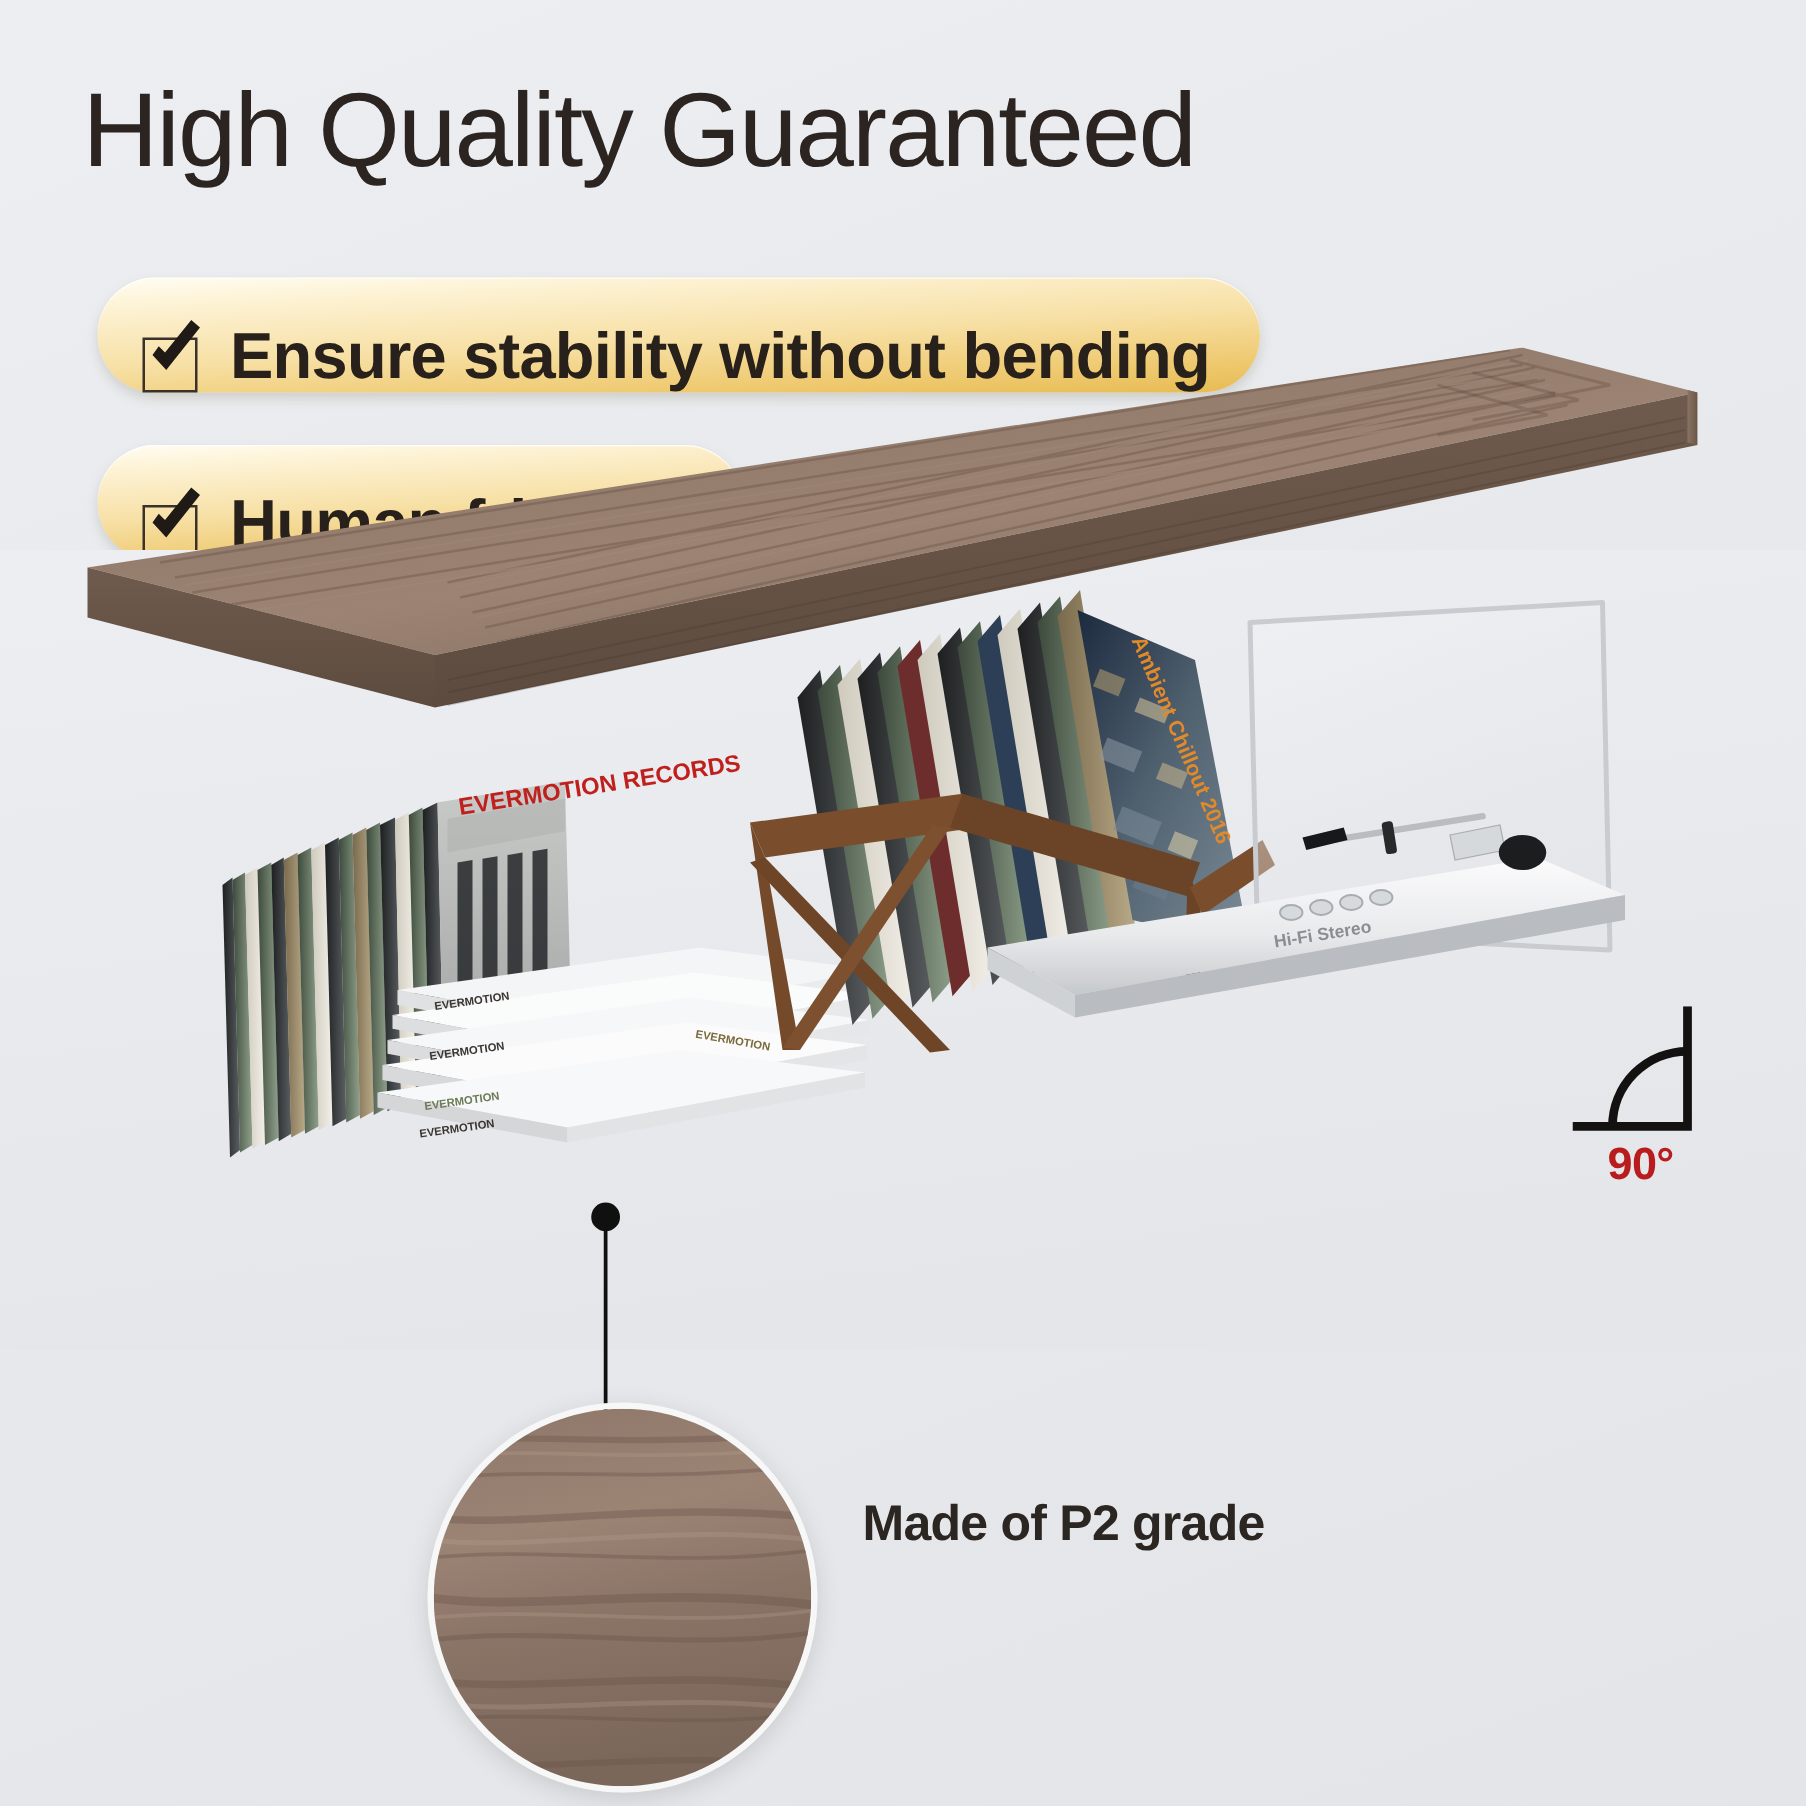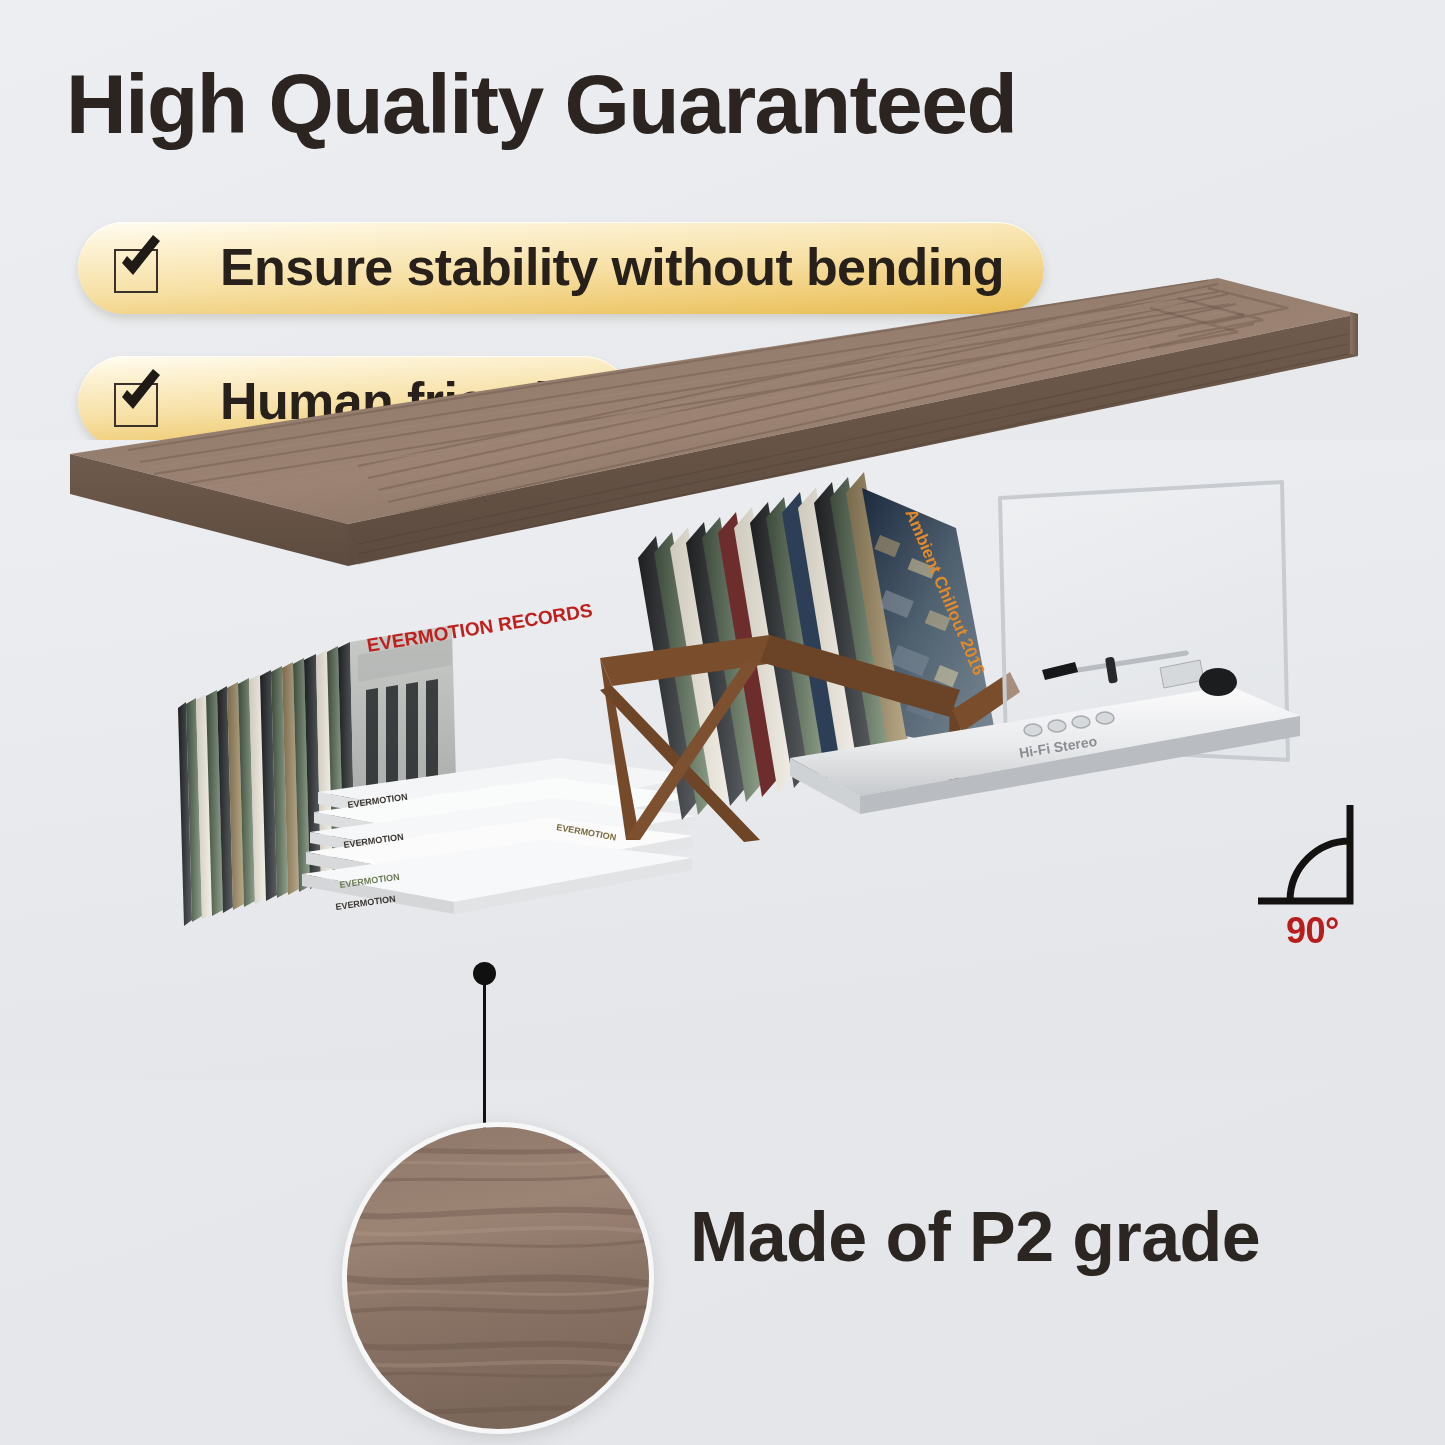--- a/index.html
+++ b/index.html
@@ -7,33 +7,32 @@
     width:1445px;height:1445px;
     font-family:"Liberation Sans", sans-serif;
     background:linear-gradient(160deg,#eceef1 0%,#e7e9ec 45%,#e3e5e9 100%);
     overflow:hidden;position:relative;
   }
   .stage{position:absolute;inset:0;}
 
   
   .title{
     position:absolute;left:66px;top:56px;
-    font-size:84px;font-weight:700;letter-spacing:-1.5px;
+    font-size:84px;font-weight:400;letter-spacing:-1.5px;
     color:#2b2420;white-space:nowrap;
     font-family:"Liberation Sans", sans-serif;
   }
 
   
   .pill{
-    position:absolute;display:flex;align-items:center;
+    position:absolute;display:flex;align-items:flex-end;
     height:92px;border-radius:46px;
     background:linear-gradient(177deg,#fffdf4 0%,#fdf3d7 16%,#f7e0a5 52%,#eec96f 82%,#e7bb52 100%);
     box-shadow:0 5px 9px rgba(120,110,80,.22), 0 1px 0 rgba(255,255,255,.85) inset;
     padding:0 40px 0 34px;
-    gap:36px;
   }
   .pill-1{left:78px;top:222px;}
   .pill-2{left:78px;top:356px;}
   .checkbox{
     position:relative;width:50px;height:50px;flex:none;margin-right:22px;
   }
   .checkbox .box{
     position:absolute;left:2px;top:6px;width:44px;height:44px;
     border:2.5px solid #3a312a;box-sizing:border-box;background:transparent;
   }
@@ -72,21 +71,21 @@
   .magnifier{
     position:absolute;left:342px;top:1122px;width:302px;height:302px;
     border-radius:50%;overflow:hidden;
     border:5px solid #f7f7f8;
     box-shadow:0 5px 18px rgba(90,85,80,.18);
   }
   .mag-inner{position:absolute;inset:0;}
 
   .callout{
     position:absolute;left:690px;top:1196px;
-    font-size:70px;font-weight:700;color:#2c2622;
+    font-size:40px;font-weight:700;color:#2c2622;
     line-height:1.18;letter-spacing:-.6px;
   }
   .callout div{white-space:nowrap;}
 </style>
 </head>
 <body>
 
 <div class="stage">
 
   <div class="title">High Quality Guaranteed</div>

